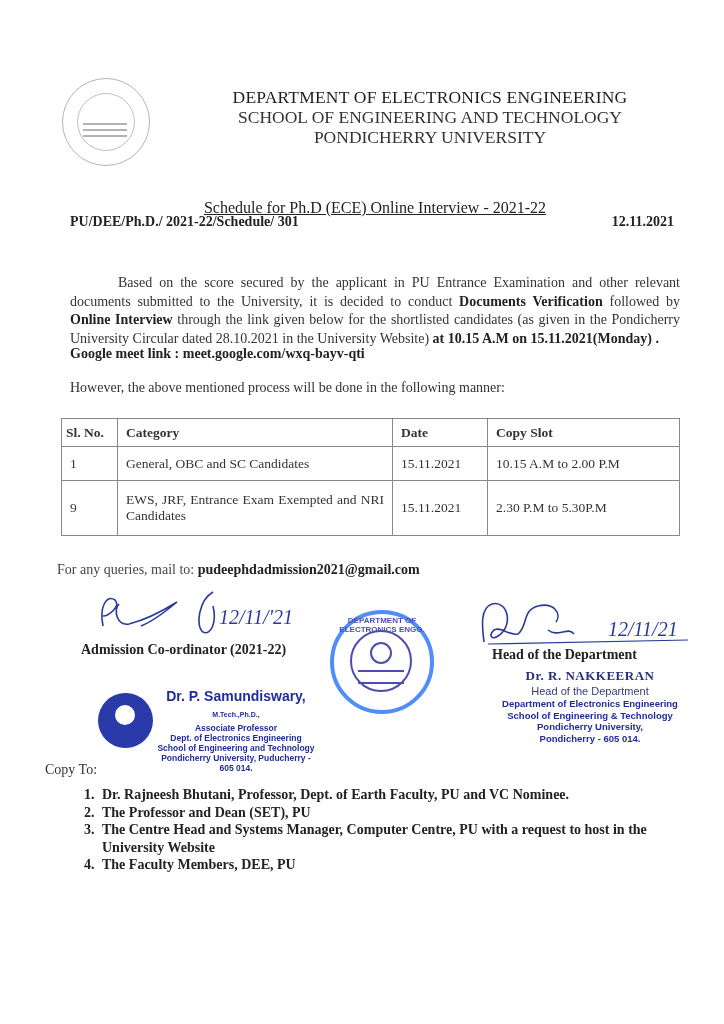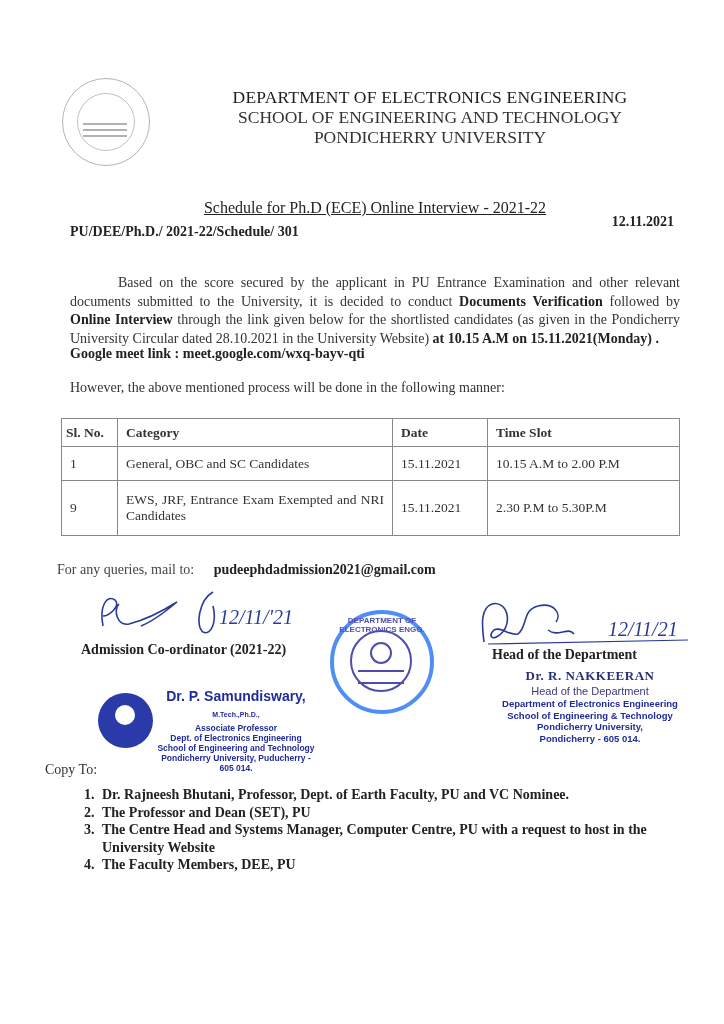--- a/index.html
+++ b/index.html
@@ -7,35 +7,35 @@
   .abs { position: absolute; }
   .logo-top { left: 62px; top: 78px; width: 86px; height: 86px; border-radius: 50%; border: 1.5px solid #9a9a9a; opacity: 0.75; }
   .logo-top .inner { position: absolute; left: 14px; top: 14px; width: 56px; height: 56px; border-radius: 50%; border: 1px solid #aaa; }
   .logo-top .line { position: absolute; left: 20px; width: 44px; height: 1.5px; background: #999; }
   .hdr { left: 200px; width: 460px; text-align: center; font-size: 17.5px; line-height: 20px; }
   .hdr1 { top: 87px; font-weight: normal; letter-spacing: 0.2px; color: #1e1e1e; }
   .hdr2 { top: 107px; color: #333; }
   .hdr3 { top: 127px; color: #333; }
   .title { left: 0; width: 724px; top: 199px; text-align: center; font-size: 16px; font-weight: normal; padding-left: 13px; }
   .title span { text-decoration: underline; }
-  .ref { left: 70px; top: 224px; font-size: 14px; font-weight: bold; }
+  .ref { left: 70px; top: 214px; font-size: 14px; font-weight: bold; }
   .refdate { right: 50px; top: 214px; font-size: 14px; font-weight: bold; }
   .para { left: 70px; width: 610px; top: 238px; font-size: 14px; line-height: 18.5px; text-align: justify; color: #333; margin-top: 36px; }
   .para b { color: #222; }
   .meet { left: 70px; top: 346px; font-size: 14px; font-weight: bold; }
   .however { left: 70px; top: 380px; font-size: 14px; color: #333; }
   table.sched { position: absolute; left: 61px; top: 418px; width: 619px; border-collapse: collapse; font-size: 13.5px; color: #333; padding-left: 20px; }
   table.sched td, table.sched th { border: 1px solid #888; padding: 0 8px; vertical-align: middle; }
   table.sched th { height: 27px; font-weight: bold; text-align: left; }
   table.sched th:first-child { text-align: left; padding-left: 4px; }
   table.sched tr.r1 td { height: 33px; }
   table.sched tr.r2 td { height: 54px; }
   .c1 { width: 43px; } .c2 { width: 258px; } .c3 { width: 78px; } .c4 { width: auto; }
   .query { left: 57px; top: 562px; font-size: 14px; color: #444; }
-  .query b { color: #222; margin-left: 16px; }
+  .query b { color: #222; }
   .sig { position: absolute; }
   .coord { left: 81px; top: 642px; font-size: 14px; font-weight: bold; }
   .stamp1 { left: 98px; top: 688px; width: 210px; height: 60px; color: #1f2c9a; font-family: "Liberation Sans", sans-serif; }
   .stamp1 .seal { position: absolute; left: 0; top: 5px; width: 55px; height: 55px; border-radius: 50%; background: #2a3aa8; }
   .stamp1 .seal::after { content: ""; position: absolute; left: 17px; top: 12px; width: 20px; height: 20px; border-radius: 50%; background: #ffffff; }
   .stamp1 .txt { position: absolute; left: 58px; top: 0; width: 160px; text-align: center; font-weight: bold; font-size: 8.5px; line-height: 10px; }
   .stamp1 .txt .nm { font-size: 14px; line-height: 16px; }
   .stamp1 .txt .nm small { font-size: 7px; }
   .seal-dept { left: 330px; top: 610px; width: 96px; height: 96px; border-radius: 50%; border: 4px solid #3b82f6; opacity: 0.9; }
   .seal-dept .ring { position: absolute; left: 16px; top: 16px; width: 58px; height: 58px; border-radius: 50%; border: 2px solid #3a3aa8; }
@@ -77,21 +77,21 @@
 
 <div class="abs meet">Google meet link : meet.google.com/wxq-bayv-qti</div>
 <div class="abs however">However, the above mentioned process will be  done in the following manner:</div>
 
 <table class="sched">
   <tbody>
       <tr>
     <th class="c1">Sl. No.</th>
     <th class="c2">Category</th>
     <th class="c3">Date</th>
-    <th class="c4">Time Slot</th>
+    <th class="c4">Copy Slot</th>
   </tr>
   <tr class="r1">
     <td>1</td>
     <td>General, OBC and SC Candidates</td>
     <td>15.11.2021</td>
     <td>10.15 A.M to 2.00 P.M</td>
   </tr>
   <tr class="r2">
     <td>9</td>
     <td style="text-align:justify">EWS, JRF, Entrance Exam Exempted and NRI Candidates</td>

